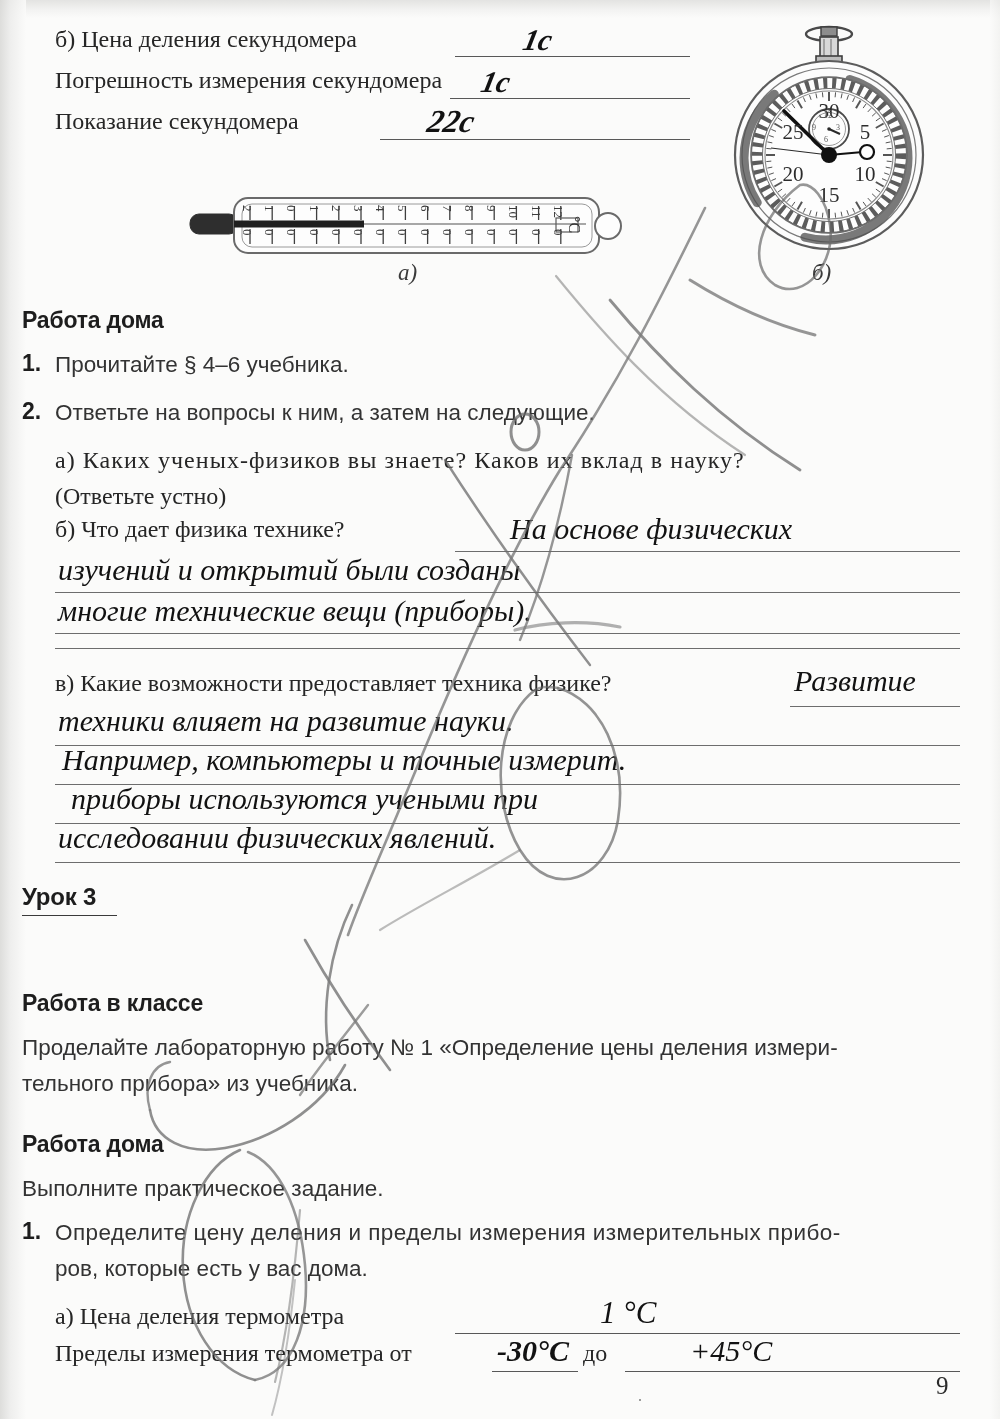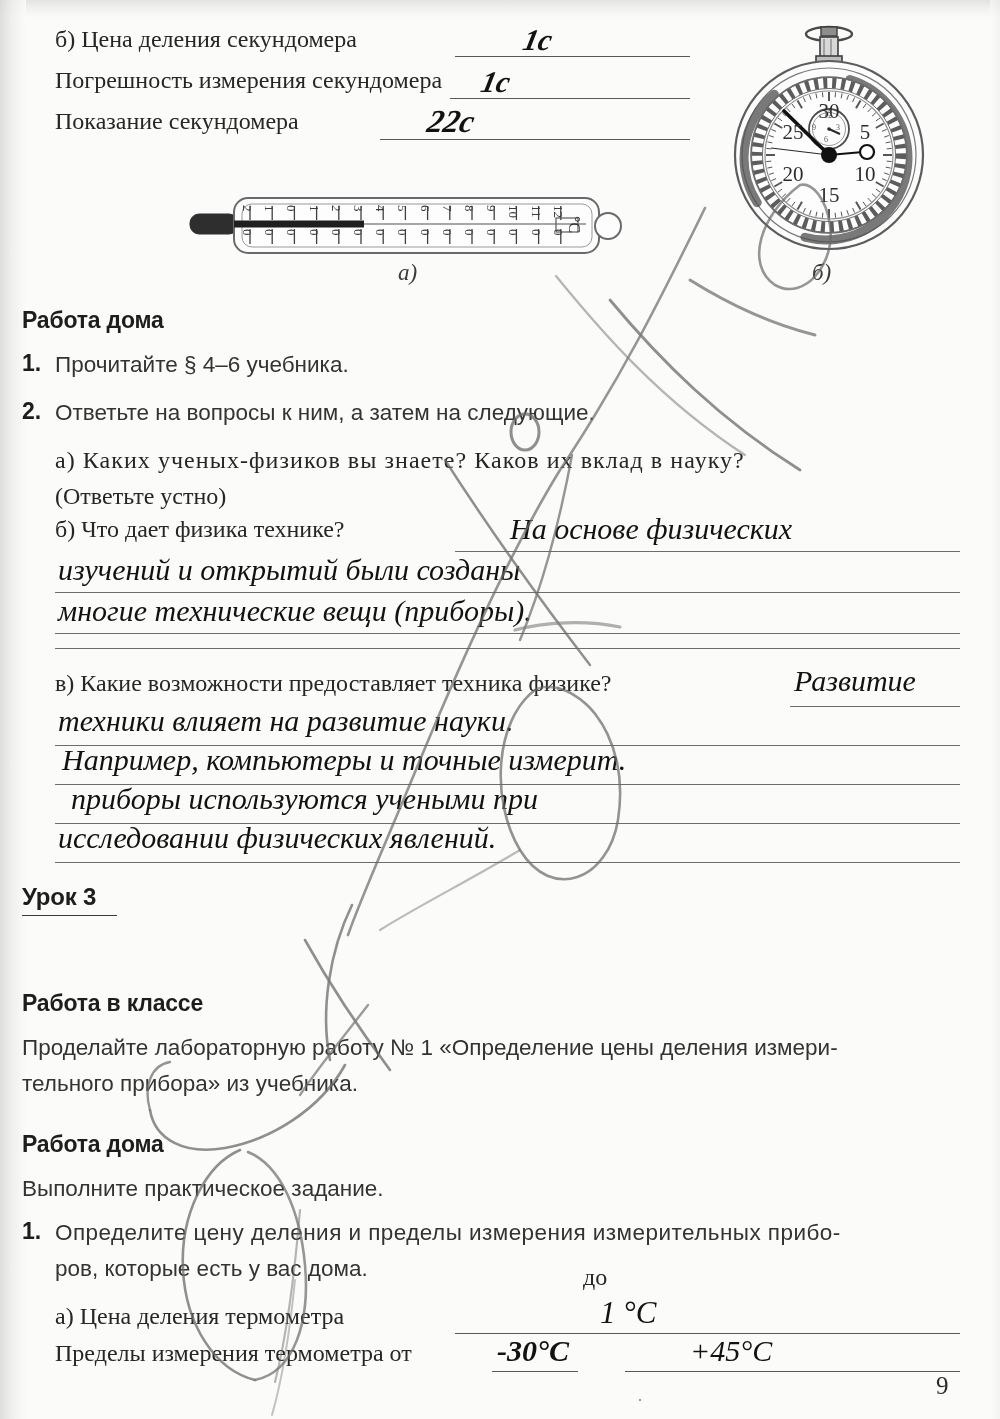--- a/index.html
+++ b/index.html
@@ -399,21 +399,21 @@
   <div class="body-sans" style="left:55px;top:1220px;letter-spacing:.45px;">Определите цену деления и пределы измерения измерительных прибо-</div>
   <div class="body-sans" style="left:55px;top:1256px;">ров, которые есть у вас дома.</div>
 
   <div class="line-serif" style="left:55px;top:1303px;text-align:center;">а) Цена деления термометра</div>
   <div class="rule" style="left:455px;top:1333px;width:505px;"></div>
   <div class="hw" style="left:600px;top:1295px;font-size:31px;">1 °C</div>
 
   <div class="line-serif" style="left:55px;top:1340px;">Пределы измерения термометра от</div>
   <div class="hw" style="left:497px;top:1334px;font-size:30px;font-weight:bold;">-30°C</div>
   <div class="rule" style="left:492px;top:1371px;width:86px;"></div>
-  <div class="line-serif" style="left:583px;top:1264px;">до</div>
+  <div class="line-serif" style="left:583px;top:1340px;">до</div>
   <div class="rule" style="left:625px;top:1371px;width:335px;"></div>
   <div class="hw" style="left:690px;top:1334px;font-size:30px;">+45°C</div>
 
   <div class="pagenum" style="left:936px;top:1372px;">9</div>
 
   <svg class="overlay" width="1000" height="1419">
     <g fill="none" stroke="#6a6a6a" stroke-linecap="round" opacity=".88">
 
       <path d="M705,208 C660,300 620,380 560,470 C520,535 470,640 420,760 C385,845 360,900 348,935" stroke-width="2.6" opacity=".8"></path>
 

